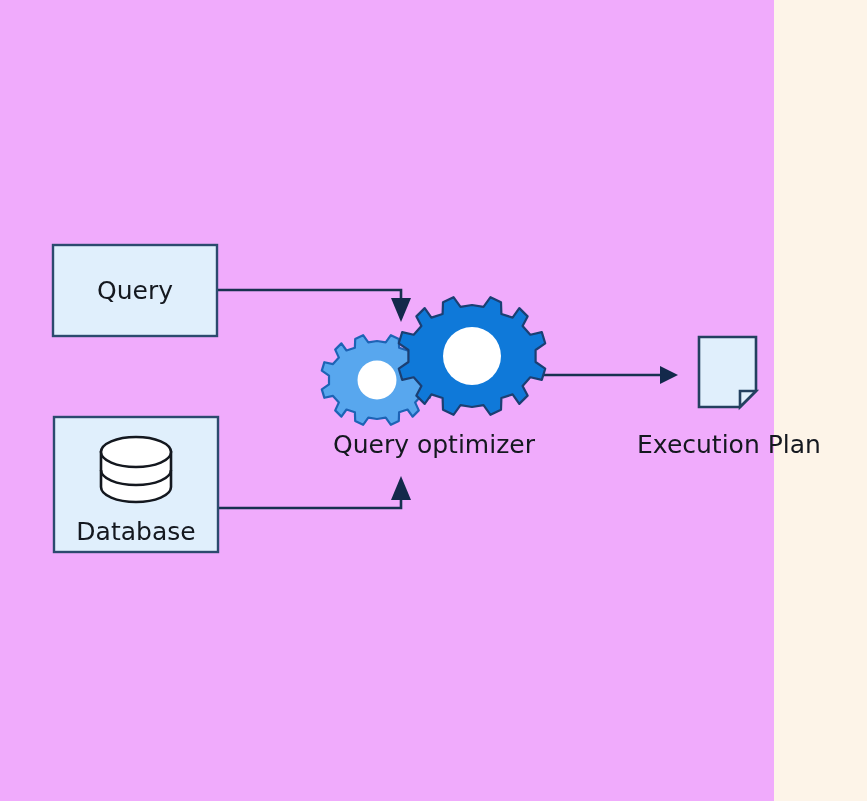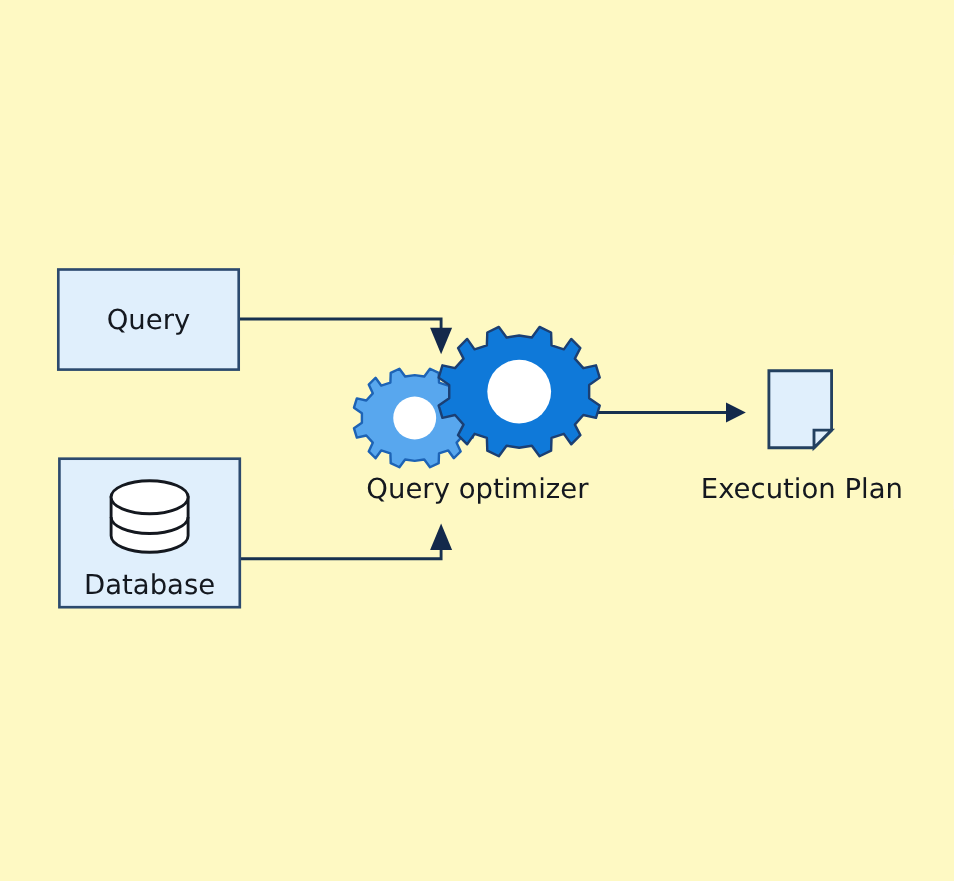--- a/index.html
+++ b/index.html
@@ -8,23 +8,23 @@
   }
   body {
     width: 867px;
     height: 801px;
     background: #fdf4e8;
     font-family: "DejaVu Sans", "Liberation Sans", sans-serif;
     overflow: hidden;
   }
   #canvas {
     position: relative;
-    width: 867px;
+    width: 774px;
     height: 801px;
-    background: #fef9c3;
+    background: #f0abfc;
   }
   svg.diagram {
     position: absolute;
     left: 0;
     top: 0;
     width: 867px;
     height: 801px;
     display: block;
   }
   .node-label {

